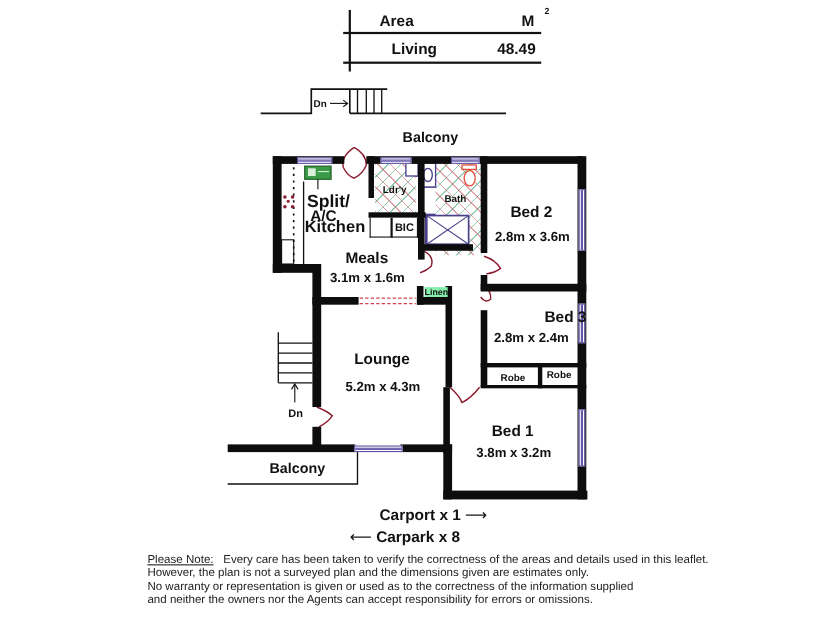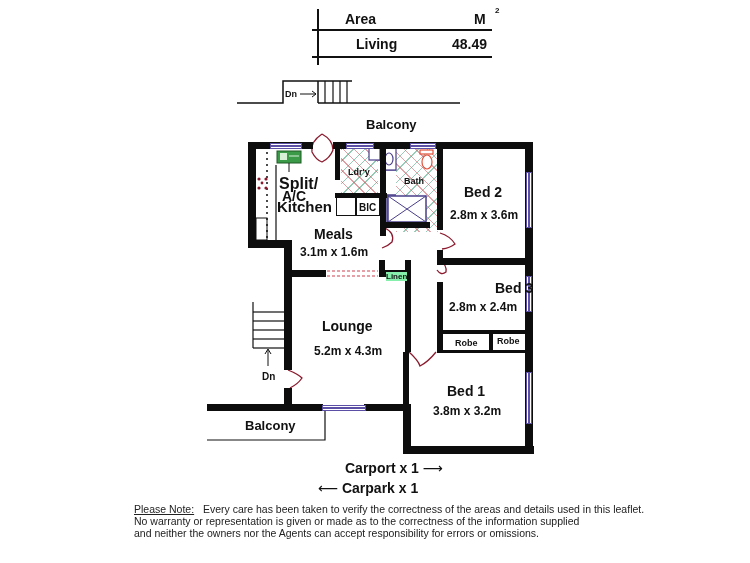--- a/index.html
+++ b/index.html
@@ -171,21 +171,21 @@
 <span class="lbl" style="left:282px;top:188px;font-size:14px;">A/C</span>
 <span class="lbl" style="left:277px;top:198px;font-size:15px;">Kitchen</span>
 
 <span class="lbl small" style="left:348px;top:167px;">Ldr'y</span>
 <span class="lbl small" style="left:404px;top:176px;">Bath</span>
 <span class="lbl small" style="left:359px;top:202px;font-size:10px;">BIC</span>
 
 <span class="lbl room-name" style="left:314px;top:226px;">Meals</span>
 <span class="lbl room-dim" style="left:300px;top:245px;">3.1m x 1.6m</span>
 
-<span class="lbl" style="left:386px;top:272px;font-size:8px;background:#86efac;">Linen</span>
+<span class="lbl" style="left:386px;top:261px;font-size:8px;background:#86efac;">Linen</span>
 
 <span class="lbl room-name" style="left:322px;top:318px;">Lounge</span>
 <span class="lbl room-dim" style="left:314px;top:344px;">5.2m x 4.3m</span>
 
 <span class="lbl room-name" style="left:464px;top:184px;">Bed 2</span>
 <span class="lbl room-dim" style="left:450px;top:208px;">2.8m x 3.6m</span>
 
 <span class="lbl room-name" style="left:463px;top:280px;margin-left:32px;">Bed 3</span>
 <span class="lbl room-dim" style="left:449px;top:300px;">2.8m x 2.4m</span>
 
@@ -197,20 +197,21 @@
 
 <span class="lbl" style="left:262px;top:371px;font-size:10px;">Dn</span>
 <span class="lbl" style="left:245px;top:418px;font-size:13px;">Balcony</span>
 
 <div class="lbl" style="left:345px;top:460px;font-size:14px;">
   <span>Carport x 1</span>
   <span style="font-weight:normal;">⟶</span>
 </div>
 <div class="lbl" style="left:318px;top:480px;font-size:14px;">
   <span style="font-weight:normal;">⟵</span>
-  <span>Carpark x 1</span>
+  <span>Carpark x 8</span>
 </div>
 
 <div class="disclaimer">
   <div><u>Please Note:</u>&nbsp;&nbsp;&nbsp;<span>Every care has been taken to verify the correctness of the areas and details used in this leaflet.</span></div>
-  <div>No warranty or representation is given or made as to the correctness of the information supplied</div>
+  <div>However, the plan is not a surveyed plan and the dimensions given are estimates only.</div>
+  <div>No warranty or representation is given or used as to the correctness of the information supplied</div>
   <div>and neither the owners nor the Agents can accept responsibility for errors or omissions.</div>
 </div>
 
 </body></html>

